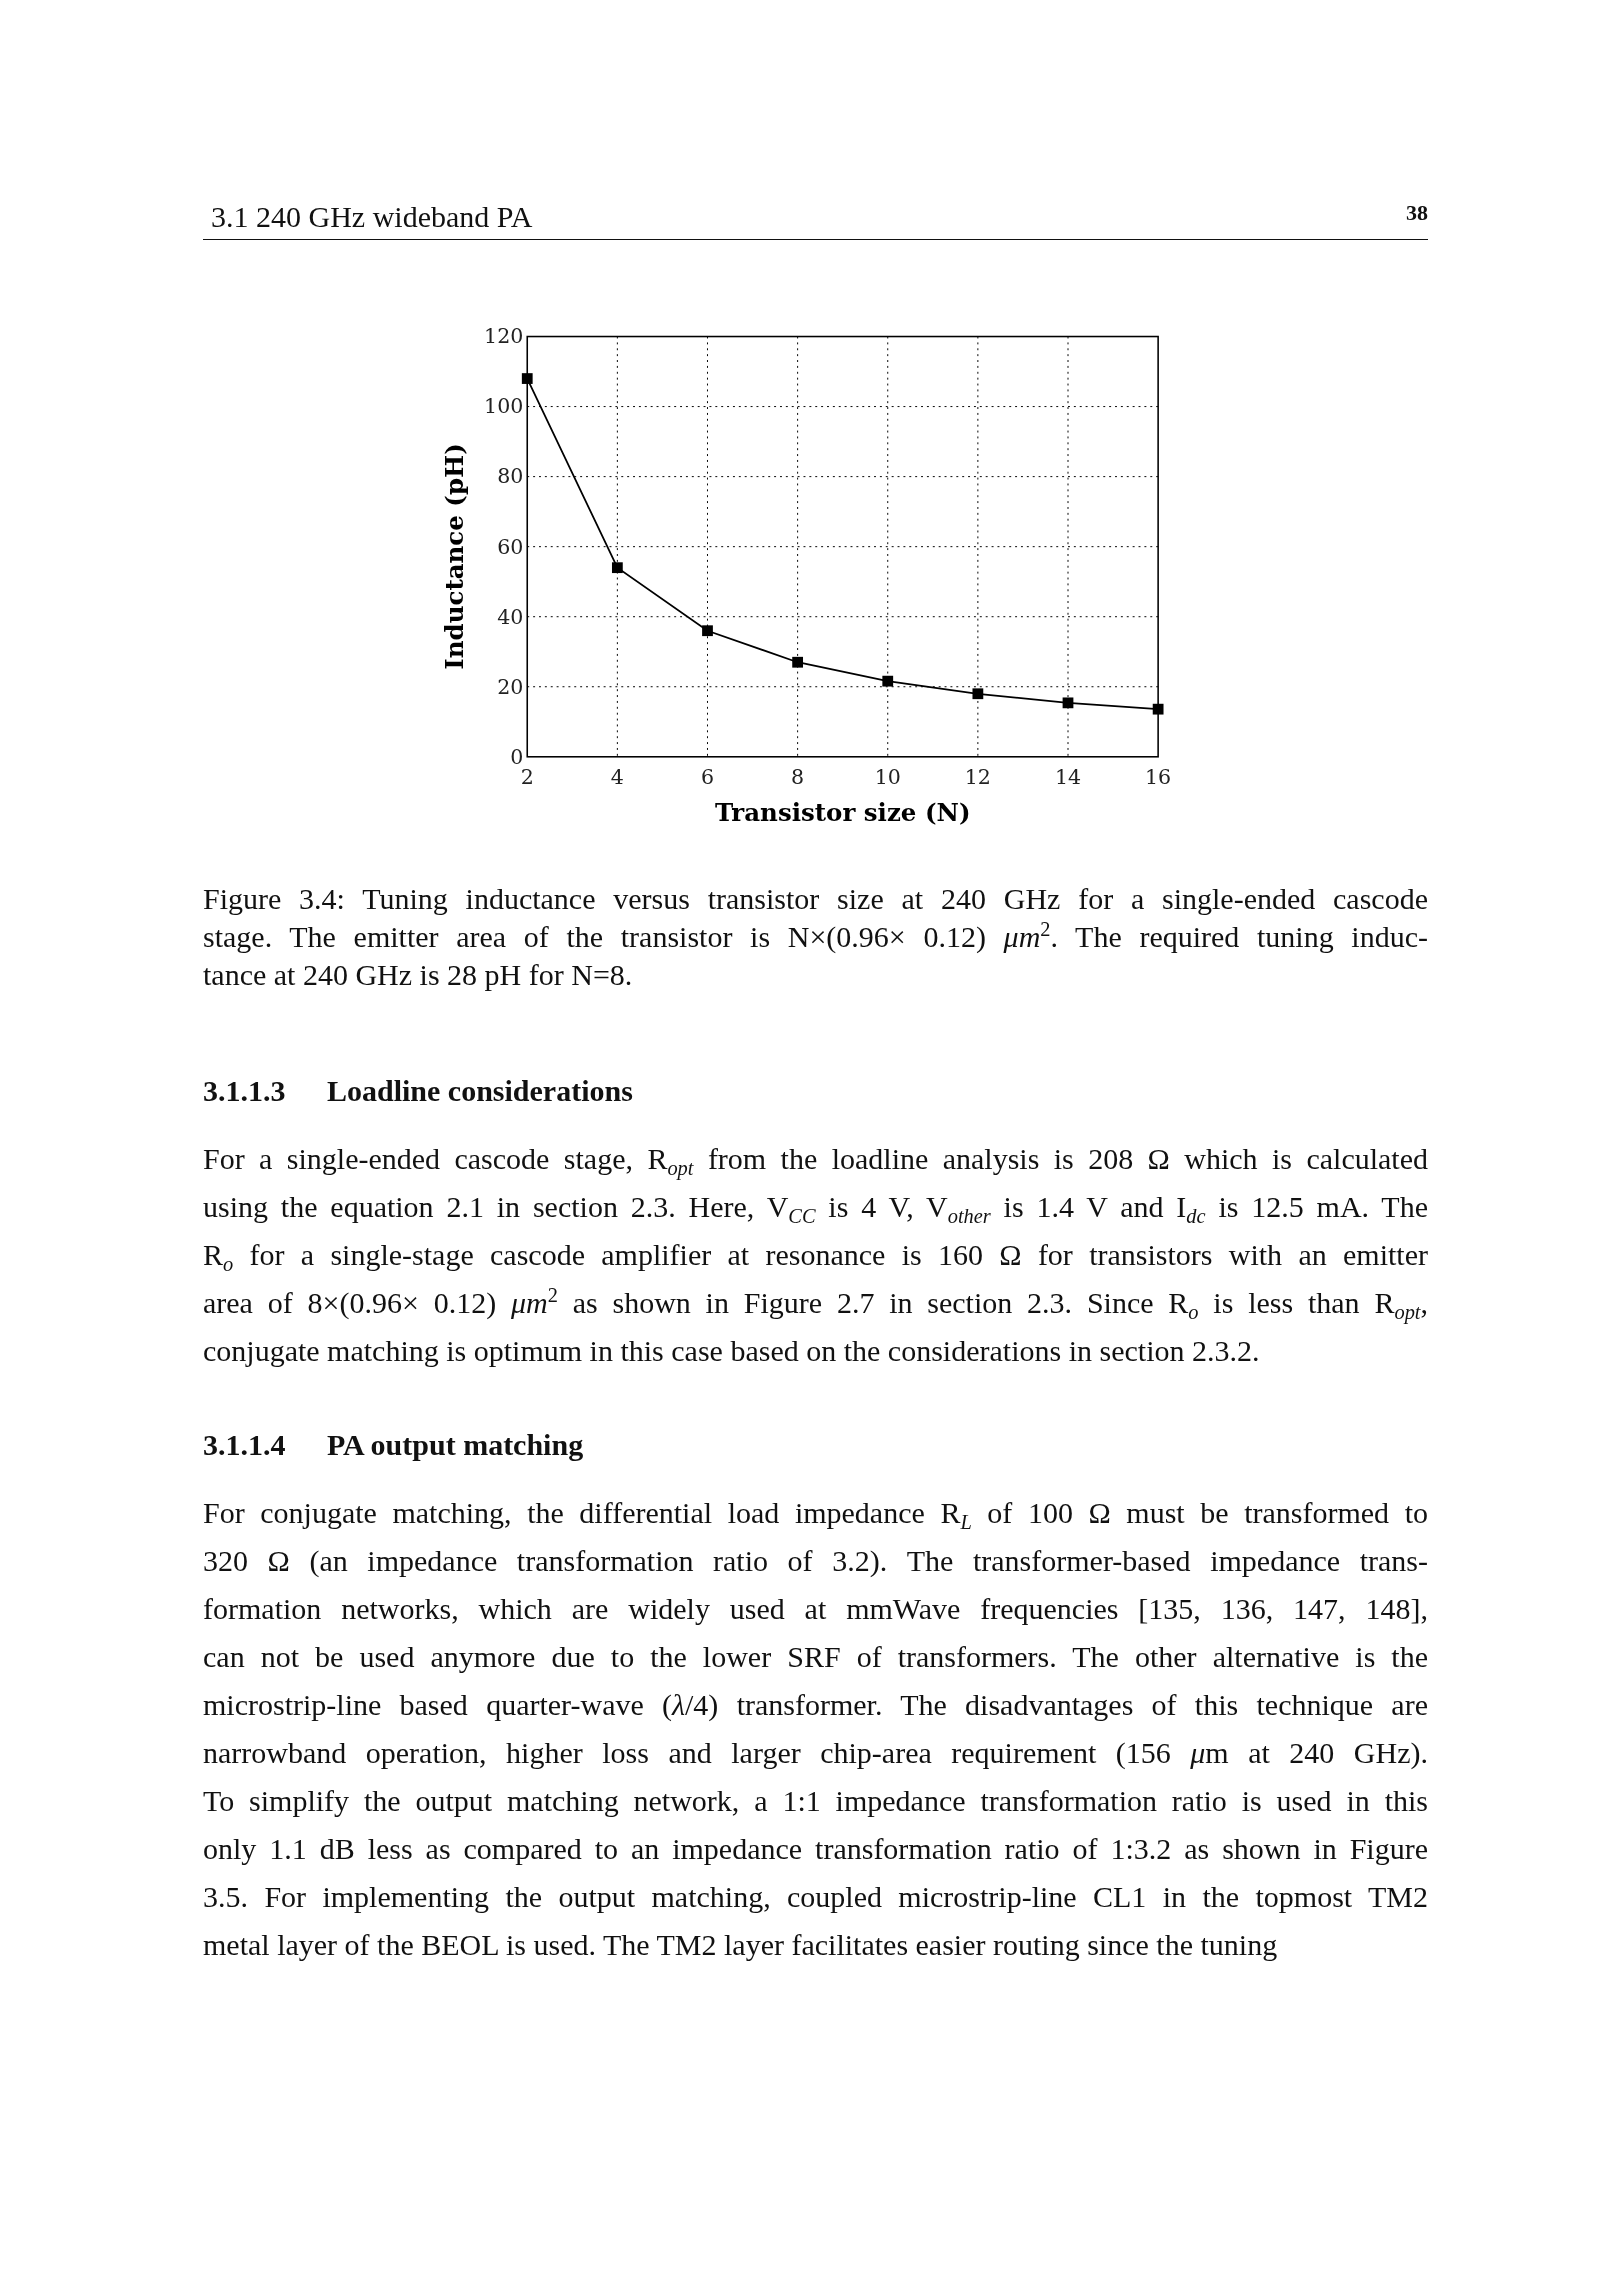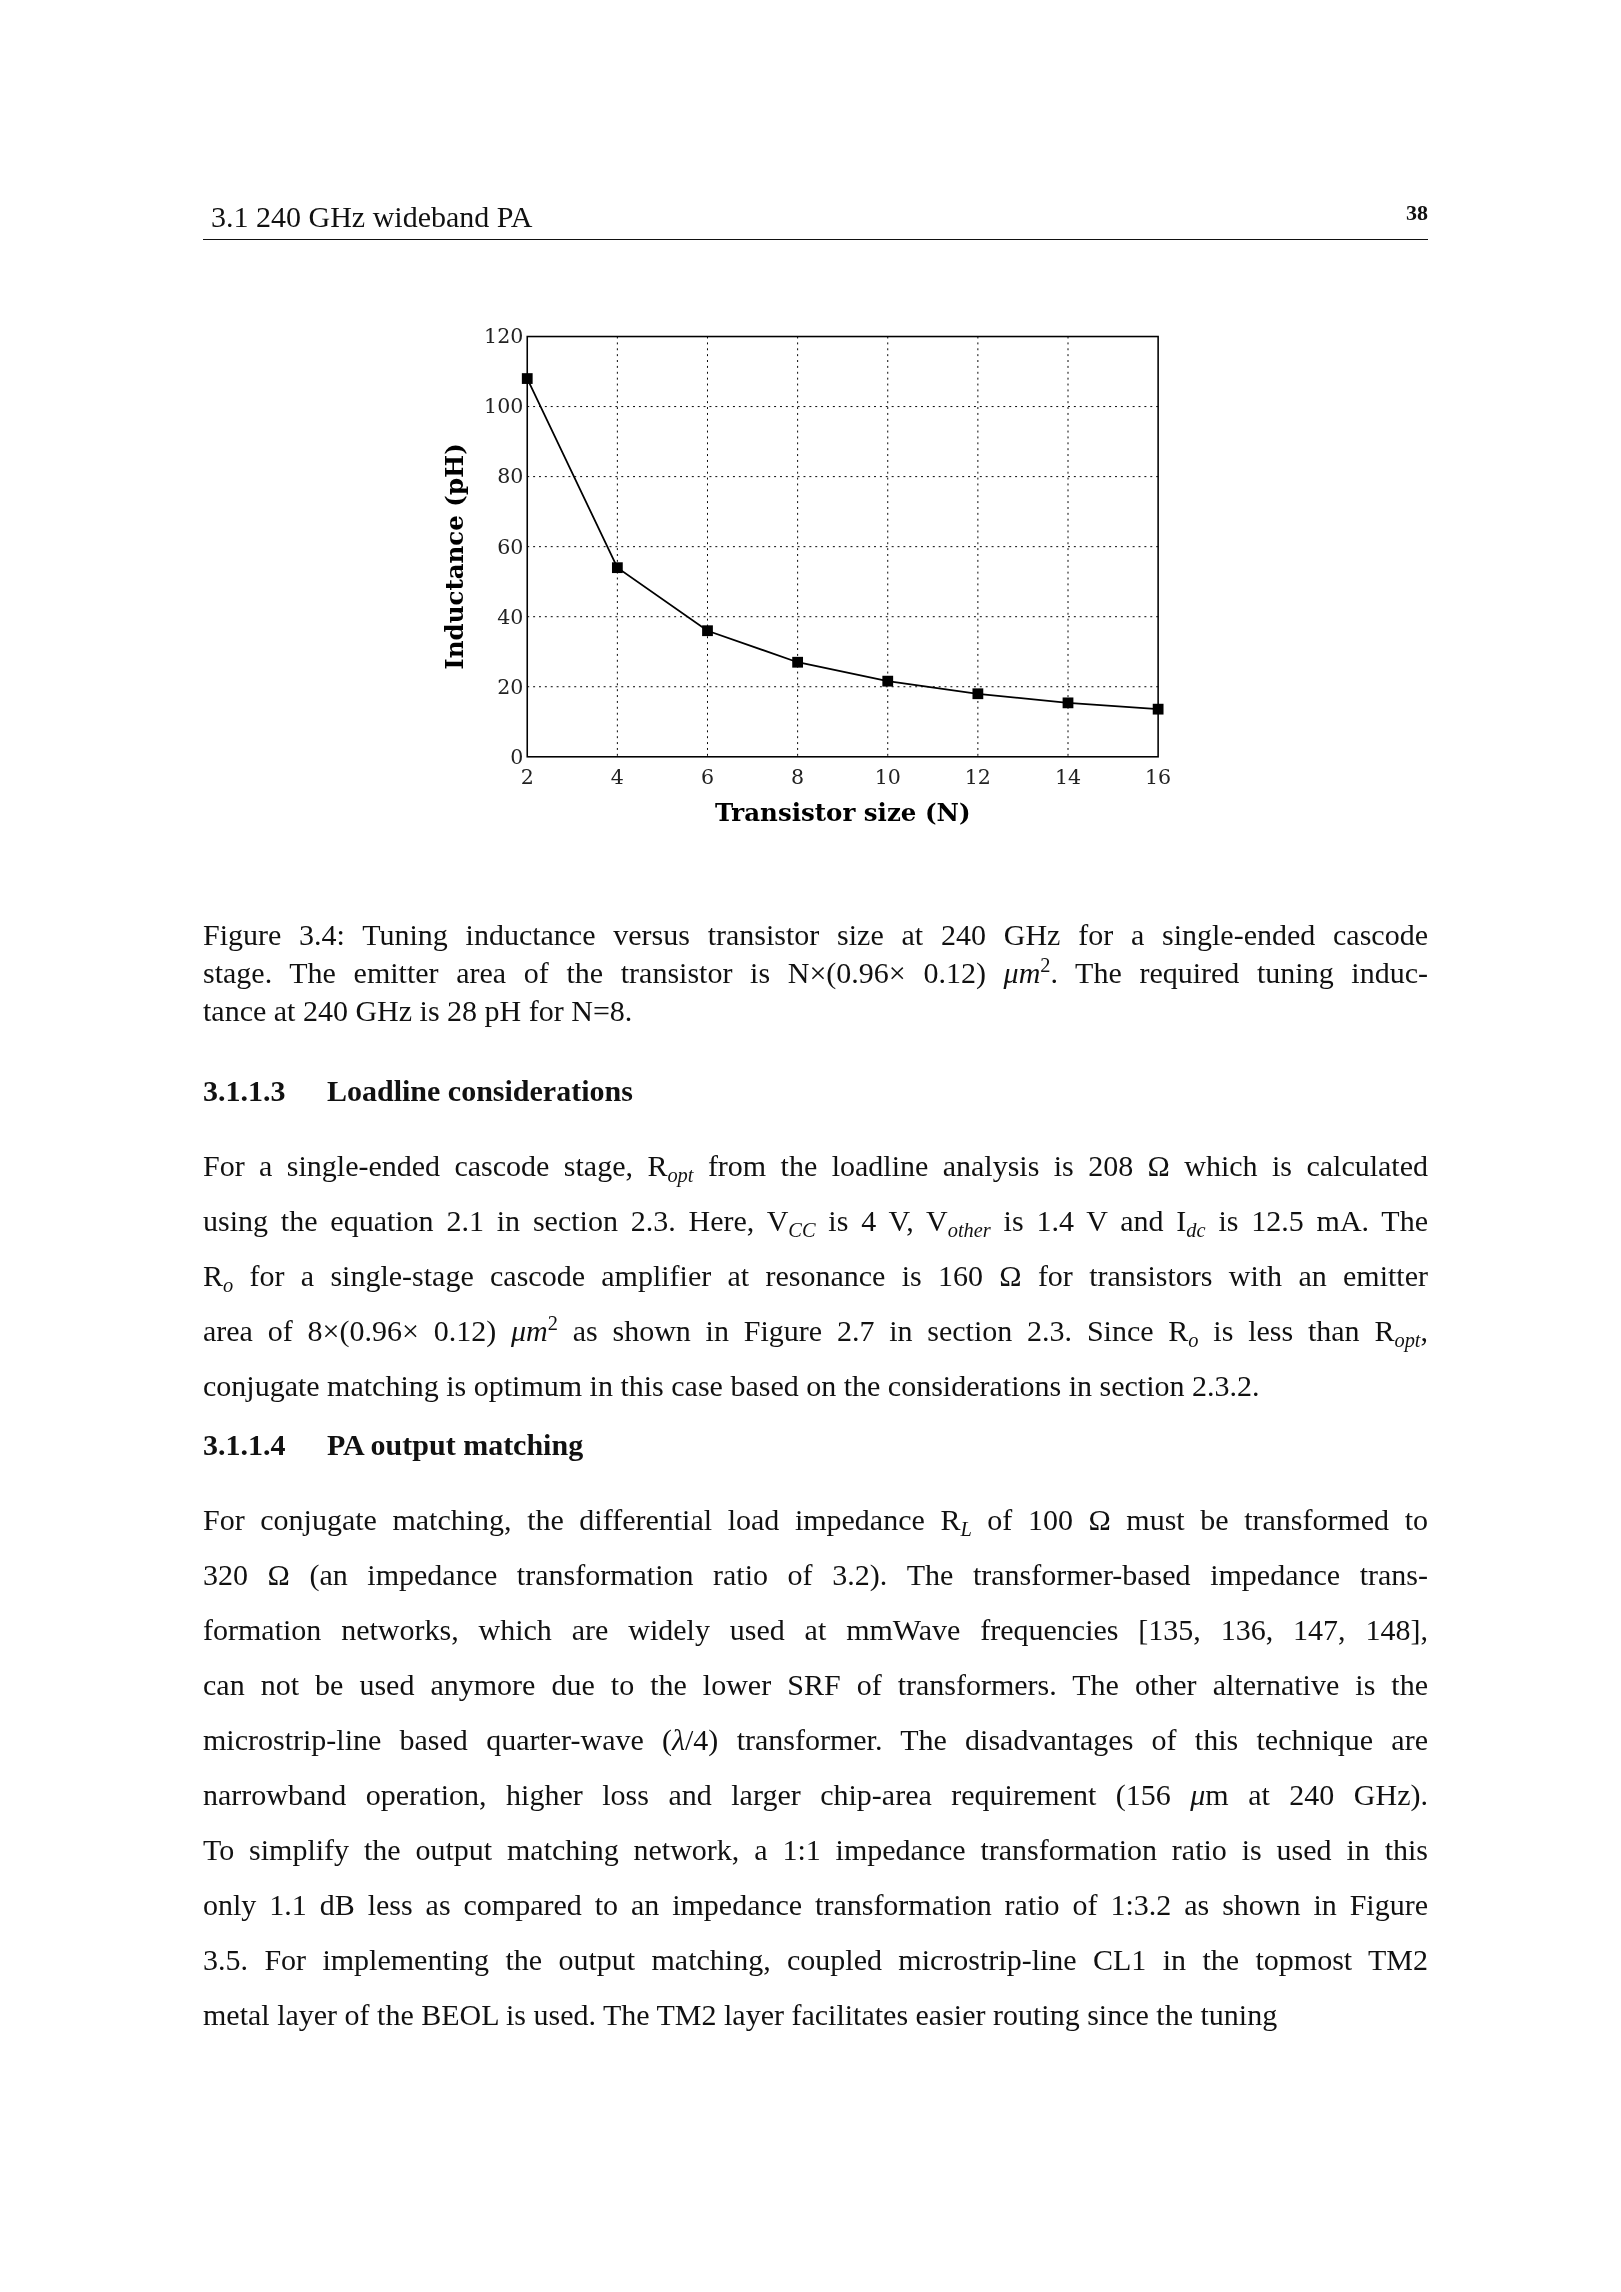--- a/index.html
+++ b/index.html
@@ -2,25 +2,25 @@
 <html><head>
 <meta charset="utf-8">
 <style>
   html, body { margin: 0; padding: 0; background: #ffffff; }
   body { width: 1621px; height: 2293px; position: relative; font-family: "Liberation Serif", "DejaVu Serif", serif; color: #111; }
   .header { position: absolute; left: 203px; top: 200px; width: 1225px; height: 39px; border-bottom: 1.6px solid #111; }
   .header .title { position: absolute; left: 8px; top: 0; font-size: 30px; }
   .header .page { position: absolute; right: 0; top: 0; font-size: 22px; font-weight: bold; }
   #chart { position: absolute; left: 421px; top: 314px; }
   .chart-text { font-family: "DejaVu Serif", "Liberation Serif", serif; }
-  .caption { position: absolute; left: 203px; top: 880px; width: 1225px; font-size: 30px; line-height: 38px; text-align: justify; margin-top: 36px; }
+  .caption { position: absolute; left: 203px; top: 880px; width: 1225px; font-size: 30px; line-height: 38px; text-align: justify; }
   .heading { position: absolute; left: 203px; font-size: 30px; font-weight: bold; }
   .heading .num { display: inline-block; width: 124px; }
   .para { position: absolute; left: 203px; width: 1225px; font-size: 30px; line-height: 48px; text-align: justify; }
-  .para .line { display: block; text-align: justify; text-align-last: justify; white-space: nowrap; margin-top: 7px; }
+  .para .line { display: block; text-align: justify; text-align-last: justify; white-space: nowrap; }
   .para .line.last { text-align-last: left; }
   sub { font-size: 0.68em; font-style: italic; vertical-align: -0.3em; line-height: 0; }
   sup { font-size: 0.68em; vertical-align: 0.55em; line-height: 0; }
   .it { font-style: italic; }
 </style>
 </head>
 <body>
 
 <div class="header">
   <span class="title">3.1 240 GHz wideband PA</span>

